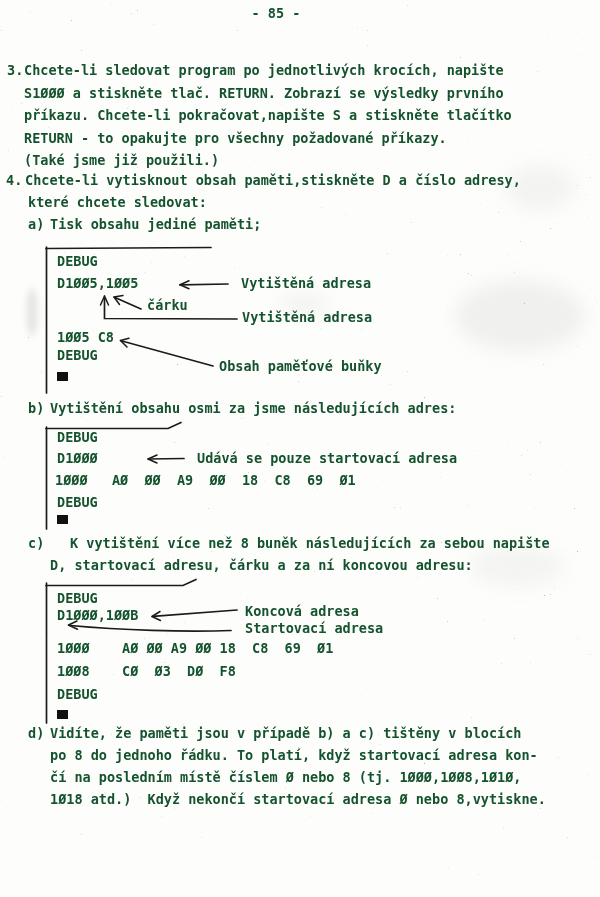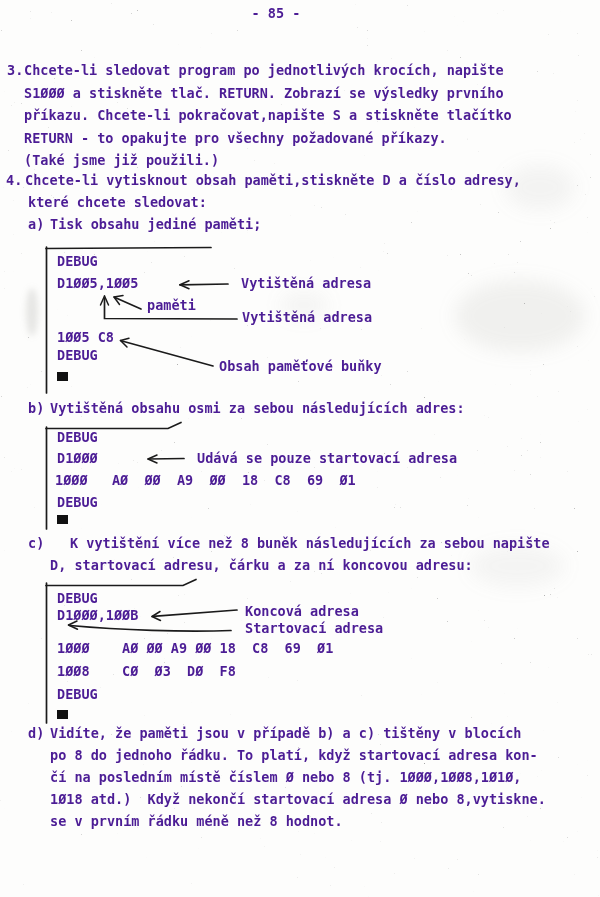--- a/index.html
+++ b/index.html
@@ -1,19 +1,19 @@
 <!DOCTYPE html>
 <html><head>
 <meta charset="utf-8">
 <style>
   html,body{margin:0;padding:0;background:#e8e8e6;}
   .page{position:relative;width:600px;height:897px;background:#fdfdfc;overflow:hidden;
         font-family:"DejaVu Sans Mono",monospace;}
   .t{position:absolute;white-space:pre;font:700 13.5px/16px "DejaVu Sans Mono",monospace;
-     color:#4c1d95;letter-spacing:0;}
+     color:#14532d;letter-spacing:0;}
   .center{text-align:center;}
   .cursor{position:absolute;width:11px;height:9px;background:#111;}
   .ink{position:absolute;left:0;top:0;pointer-events:none;}
   .smudge{position:absolute;border-radius:50%;pointer-events:none;filter:blur(9px);}
   .s1{left:455px;top:280px;width:130px;height:72px;background:rgba(125,125,122,0.10);}
   .s2{left:505px;top:165px;width:70px;height:45px;background:rgba(125,125,122,0.08);}
   .s3{left:470px;top:545px;width:95px;height:42px;background:rgba(125,125,122,0.07);}
   .s4{left:280px;top:292px;width:48px;height:26px;background:rgba(125,125,122,0.07);}
   .s5{left:26px;top:288px;width:12px;height:48px;background:rgba(110,110,108,0.16);filter:blur(3px);}
   .noise{position:absolute;left:0;top:0;opacity:.45;pointer-events:none;}
@@ -85,29 +85,29 @@
   <div class="t" style="left:6px;top:172px;">4.</div>
   <div class="t" style="left:25px;top:172px;">Chcete-li vytisknout obsah paměti,stiskněte D a číslo adresy,</div>
   <div class="t" style="left:28px;top:194px;">které chcete sledovat:</div>
 
   <div class="t" style="left:28px;top:216px;">a)</div>
   <div class="t" style="left:50px;top:216px;">Tisk obsahu jediné paměti;</div>
 
   <div class="t" style="left:57px;top:253px;">DEBUG</div>
   <div class="t" style="left:57px;top:275px;">D1ØØ5,1ØØ5</div>
   <div class="t" style="left:241px;top:275px;">Vytištěná adresa</div>
-  <div class="t" style="left:147px;top:297px;">paměti</div>
+  <div class="t" style="left:147px;top:297px;">čárku</div>
   <div class="t" style="left:242px;top:309px;">Vytištěná adresa</div>
   <div class="t" style="left:57px;top:329px;">1ØØ5 C8</div>
   <div class="t" style="left:57px;top:347px;">DEBUG</div>
   <div class="cursor" style="left:57px;top:372px;"></div>
   <div class="t" style="left:219px;top:358px;">Obsah paměťové buňky</div>
 
   <div class="t" style="left:28px;top:400px;">b)</div>
-  <div class="t" style="left:50px;top:400px;">Vytištěná obsahu osmi za sebou následujících adres:</div>
+  <div class="t" style="left:50px;top:400px;">Vytištění obsahu osmi za jsme následujících adres:</div>
 
   <div class="t" style="left:57px;top:429px;">DEBUG</div>
   <div class="t" style="left:57px;top:450px;text-align:right;">D1ØØØ</div>
   <div class="t" style="left:197px;top:450px;">Udává se pouze startovací adresa</div>
   <div class="t" style="left:55px;top:472px;">1ØØØ   AØ  ØØ  A9  ØØ  18  C8  69  Ø1</div>
   <div class="t" style="left:57px;top:494px;">DEBUG</div>
   <div class="cursor" style="left:57px;top:515px;"></div>
 
   <div class="t" style="left:28px;top:535px;">c)</div>
   <div class="t" style="left:50px;top:535px;padding-left:20px;">K vytištění více než 8 buněk následujících za sebou napište</div>
@@ -120,21 +120,20 @@
   <div class="t" style="left:57px;top:640px;">1ØØØ    AØ ØØ A9 ØØ 18  C8  69  Ø1</div>
   <div class="t" style="left:57px;top:663px;">1ØØ8    CØ  Ø3  DØ  F8</div>
   <div class="t" style="left:57px;top:686px;">DEBUG</div>
   <div class="cursor" style="left:57px;top:710px;"></div>
 
   <div class="t" style="left:28px;top:725px;">d)</div>
   <div class="t" style="left:50px;top:725px;">Vidíte, že paměti jsou v případě b) a c) tištěny v blocích</div>
   <div class="t" style="left:50px;top:747px;">po 8 do jednoho řádku. To platí, když startovací adresa kon-</div>
   <div class="t" style="left:50px;top:769px;">čí na posledním místě číslem Ø nebo 8 (tj. 1ØØØ,1ØØ8,1Ø1Ø,</div>
   <div class="t" style="left:50px;top:791px;">1Ø18 atd.)  Když nekončí startovací adresa Ø nebo 8,vytiskne.</div>
-  <div class="t" style="left:50px;top:813px;">se v prvním řádku méně než 8 hodnot.</div>
 
   <div class="smudge s1"></div>
   <div class="smudge s2"></div>
   <div class="smudge s3"></div>
   <div class="smudge s4"></div>
   <div class="smudge s5"></div>
 
   <svg class="noise" width="600" height="897">
     <filter id="speck">
       <feTurbulence type="fractalNoise" baseFrequency="0.7" numOctaves="2" seed="7"></feTurbulence>

